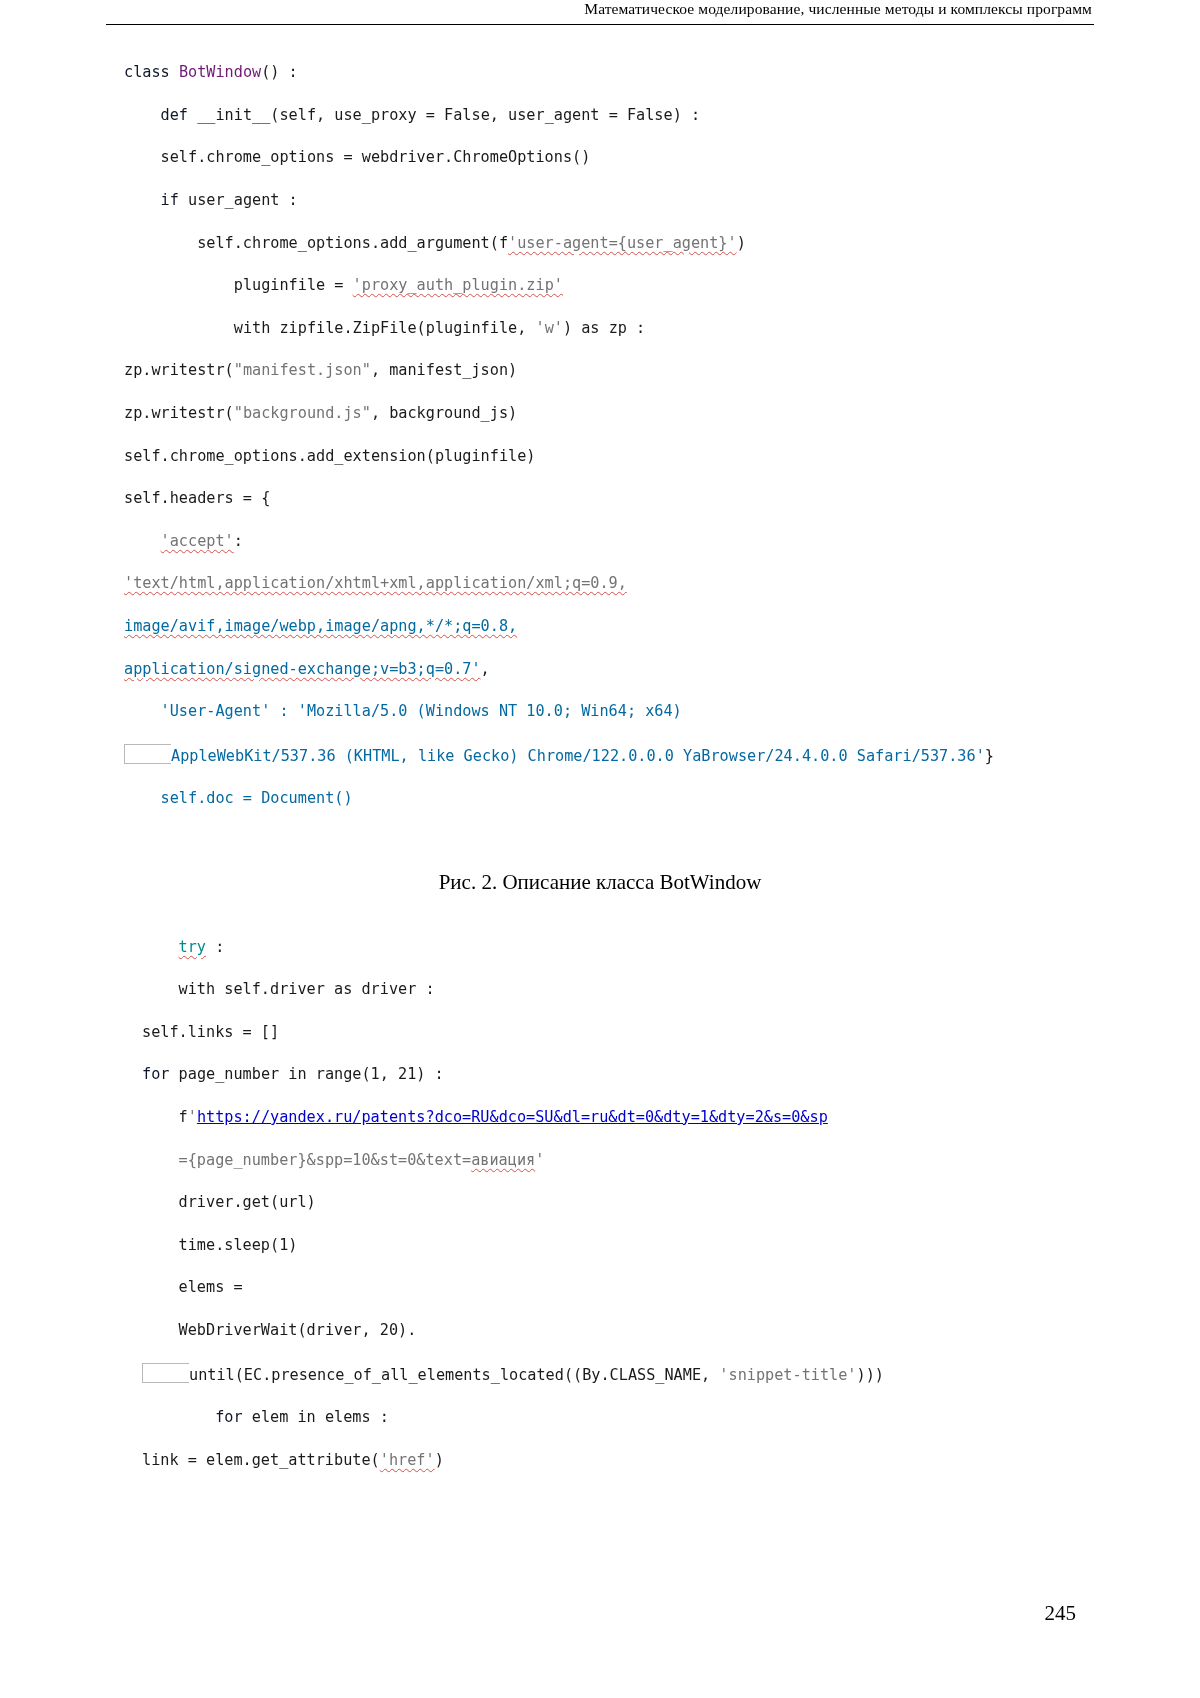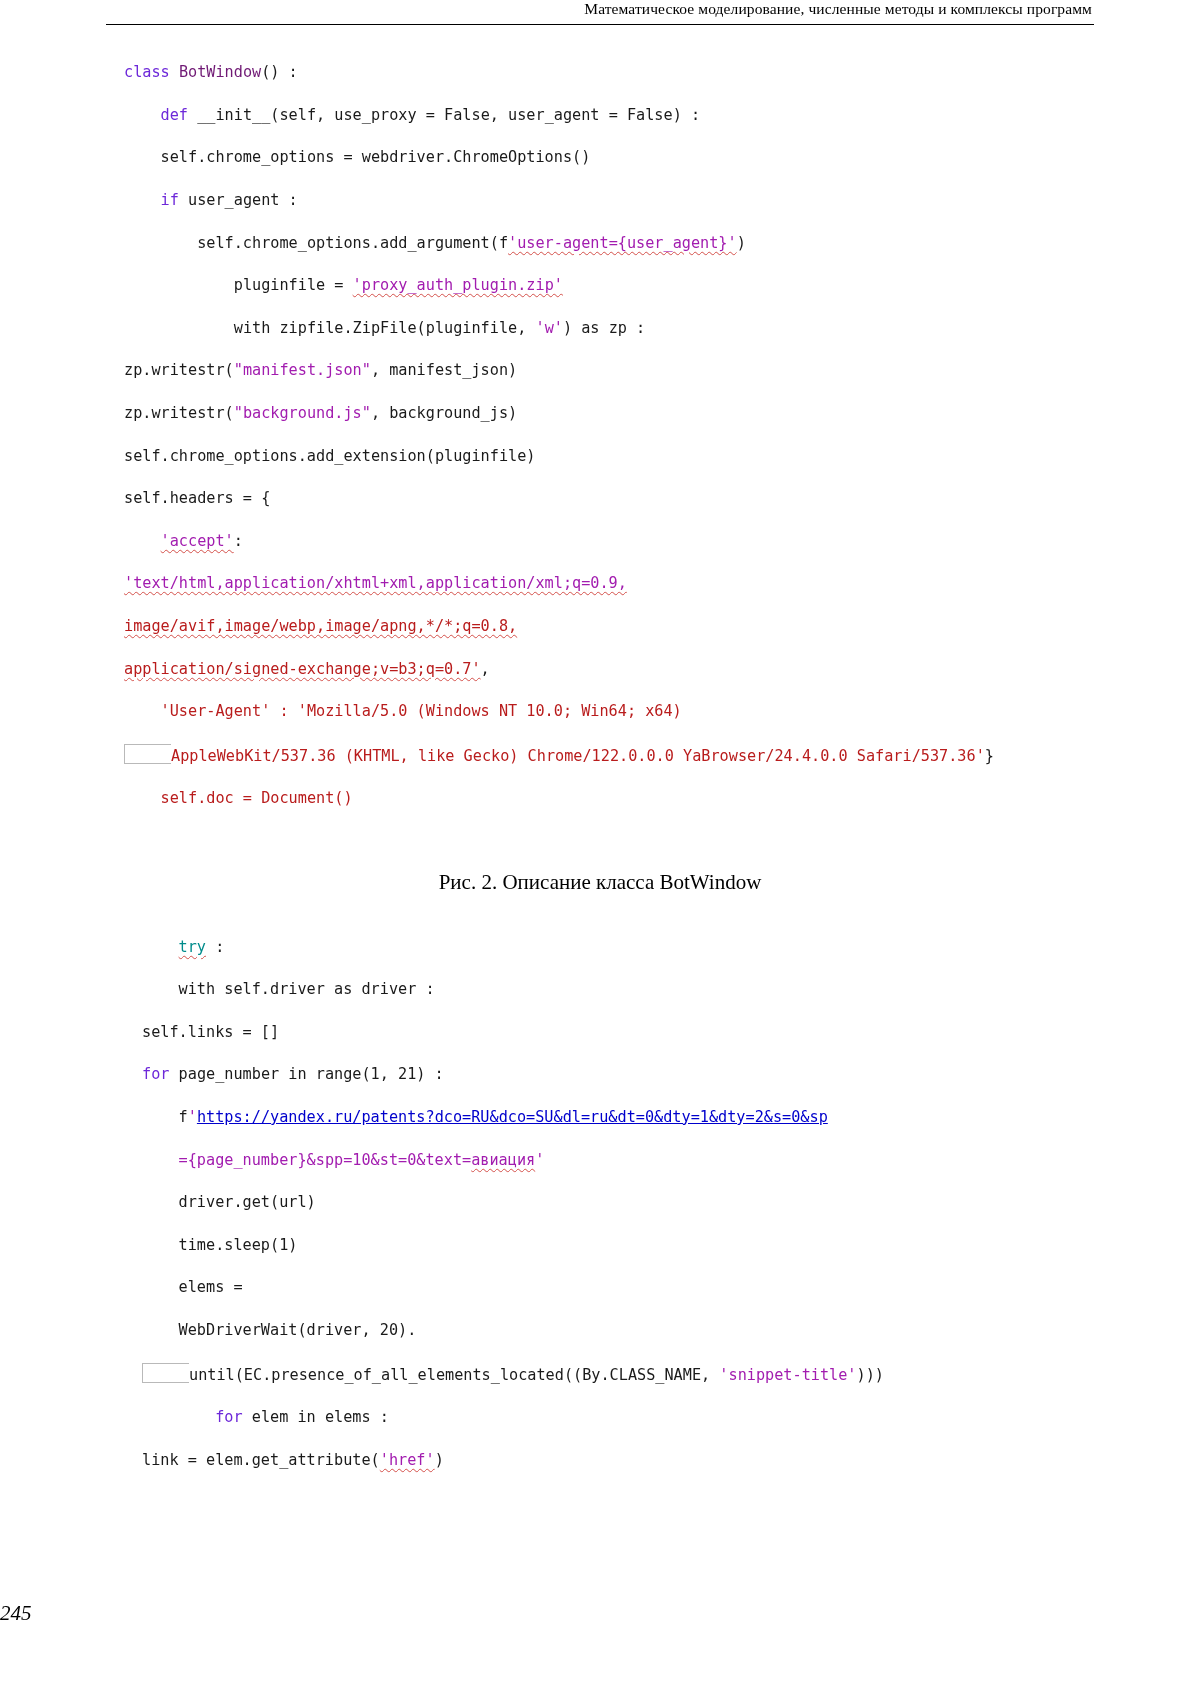--- a/index.html
+++ b/index.html
@@ -47,25 +47,25 @@
     margin-top: 16px;
     margin-left: 18px;
   }
   .code-fig3 {
     margin-top: 20px;
     margin-left: 36px;
   }
   .code-line {
     min-height: 21.3px;
   }
-  .kw       { color: #6d28d9; }          
+  .kw       { color: #0f172a; }          
   .kw-teal  { color: #008b8b; }          
   .cls      { color: #701a75; }          
-  .str      { color: #b91c1c; text-align: center; }          
-  .str-red  { color: #a21caf; }
+  .str      { color: #0369a1; text-align: center; }          
+  .str-red  { color: #737373; }
   .plain    { color: #1a1a1a; }
   .url      { color: #0000cc; text-decoration: underline; }
   .wavy {
     text-decoration: underline;
     text-decoration-style: wavy;
     text-decoration-color: #d4504a;
     text-decoration-thickness: 1px;
     text-underline-offset: 3px;
   }
   .wavy-green {
@@ -87,23 +87,22 @@
     text-align: center;
     font-size: 21px;
     font-family: "Liberation Serif", serif;
     margin-top: 18px;
   }
   .page-number {
     position: absolute;
     bottom: 72px;
     left: 0;
     width: 1076px;
-    text-align: left;
+    text-align: right;
     font-size: 21px;
-    font-style: italic;
   }
 </style>
 </head>
 <body>
 
 <div class="page">
 
   <div class="running-head">Математическое моделирование, численные методы и комплексы программ</div>
   <div class="head-rule"></div>
 

